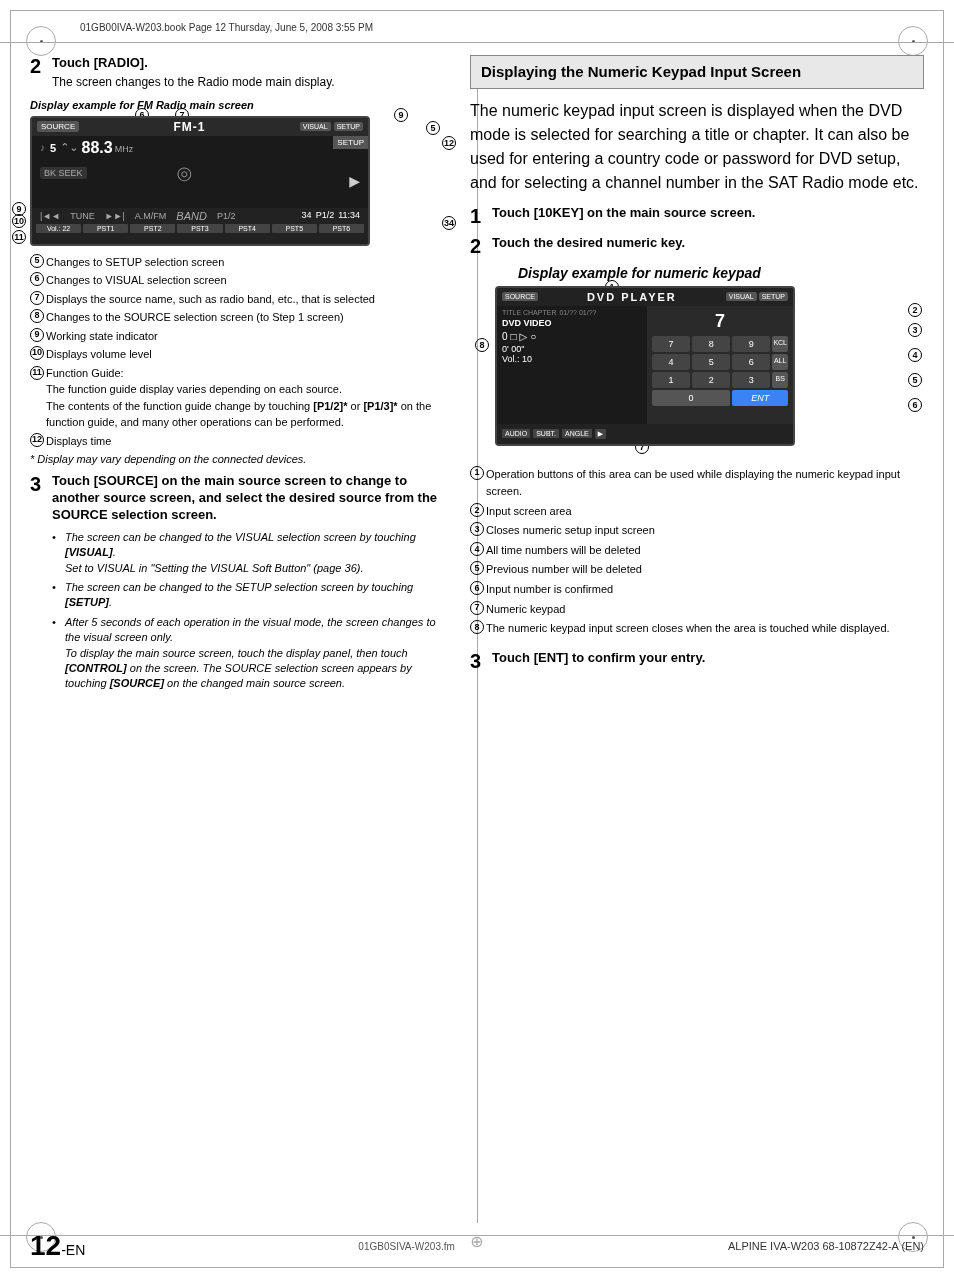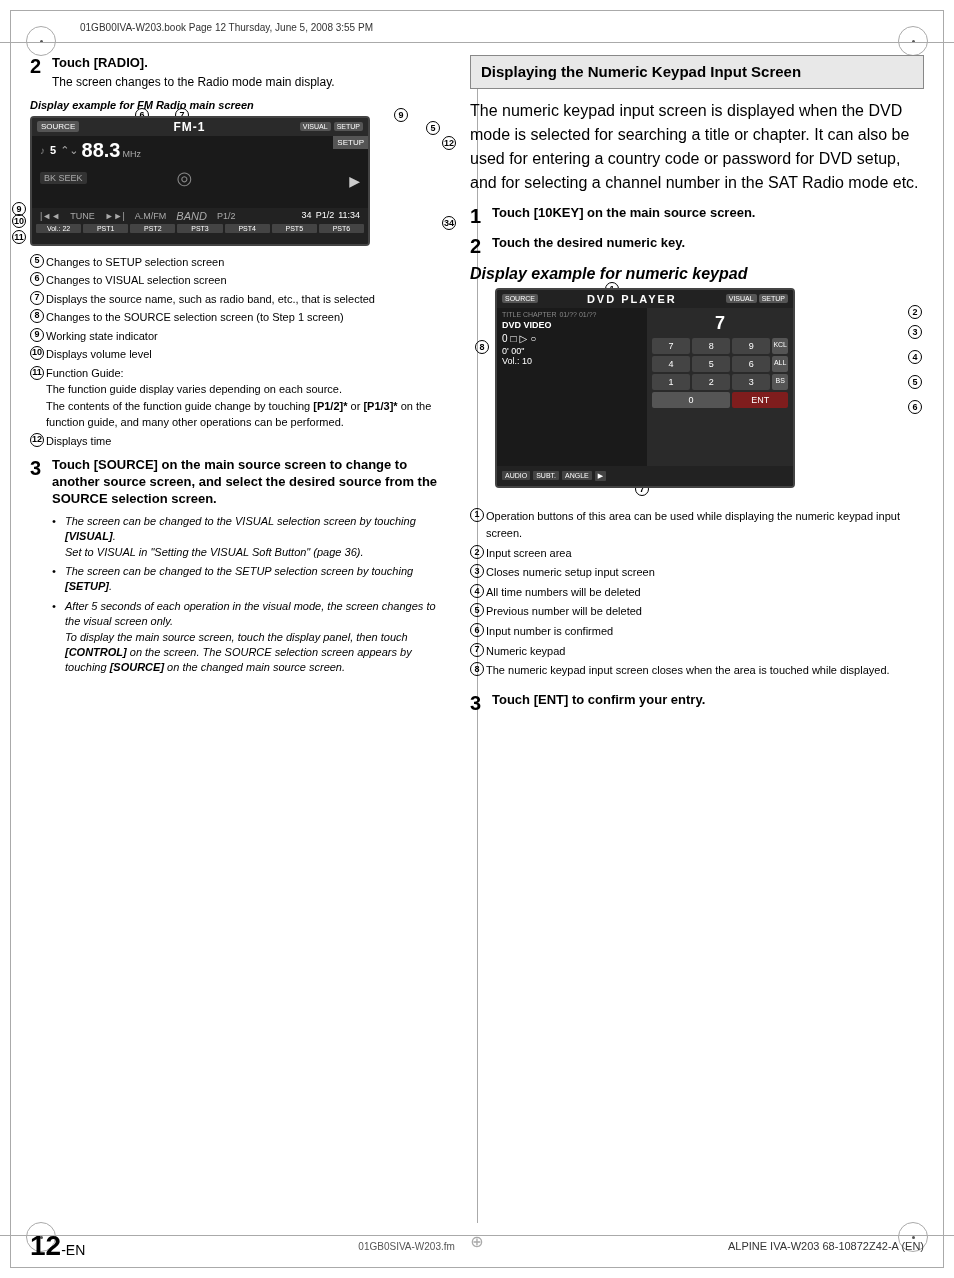--- a/index.html
+++ b/index.html
@@ -169,21 +169,21 @@
       margin-right: 5px;
     }
     .fm-channel {
       color: #fff;
       font-size: 11px;
       font-weight: bold;
       margin-right: 4px;
     }
     .fm-freq {
       color: #fff;
-      font-size: 20px;
+      font-size: 16px;
       font-weight: bold;
       text-align: center;
     }
     .fm-unit {
       color: #aaa;
       font-size: 9px;
       margin-left: 2px;
       align-self: flex-end;
       margin-bottom: 3px;
     }
@@ -291,28 +291,29 @@
       line-height: 1.5;
       margin-bottom: 10px;
     }
 
     
     .dvd-screen-container {
       position: relative;
       margin-bottom: 8px;
     }
     .dvd-screen-label {
-      font-size: 16px;
+      font-size: 14px;
       font-style: italic;
       font-weight: bold;
       margin-bottom: 5px;
+      margin-left: 48px;
     }
     .dvd-screen {
       width: 300px;
-      height: 200px;
+      height: 160px;
       background: #111;
       border: 2px solid #444;
       border-radius: 4px;
       position: relative;
       margin-left: 25px;
       overflow: hidden;
     }
     .dvd-header {
       display: flex;
       align-items: center;
@@ -376,21 +377,22 @@
     }
     .dvd-key.special {
       background: #555;
       font-size: 7px;
     }
     .dvd-key.wide {
       grid-column: 1 / 3;
       background: #555;
     }
     .dvd-key.ent {
-      background: #7f1d1d;
+      background: #3b82f6;
+      font-style: italic;
     }
     .dvd-bottom-bar {
       position: absolute;
       bottom: 0; left: 0; right: 0;
       background: #222;
       height: 20px;
       display: flex; align-items: center; gap: 3px; padding: 0 5px;
     }
     .dvd-bottom-btn {
       color: #fff; font-size: 7px;
@@ -584,20 +586,21 @@
       <div class="annotation-item" style="align-items:flex-start;">
         <span class="callout" style="margin-top:1px;">11</span>
         <span class="annotation-text">Function Guide:<br>The function guide display varies depending on each source.<br>The contents of the function guide change by touching <strong>[P1/2]*</strong> or <strong>[P1/3]*</strong> on the function guide, and many other operations can be performed.</span>
       </div>
       <div class="annotation-item">
         <span class="callout">12</span>
         <span class="annotation-text">Displays time</span>
       </div>
     </div>
 
+    <div class="asterisk-note">* Display may vary depending on the connected devices.</div>
 
     <div class="step step3-section">
       <div class="step-num">3</div>
       <div class="step-content">
         <div class="step-title">
           Touch <strong>[SOURCE]</strong> on the main source screen to change to another source screen, and select the desired source from the SOURCE selection screen.
         </div>
         <div class="bullet-list">
           <div class="bullet-item">
             <span class="bullet-dot">•</span>

